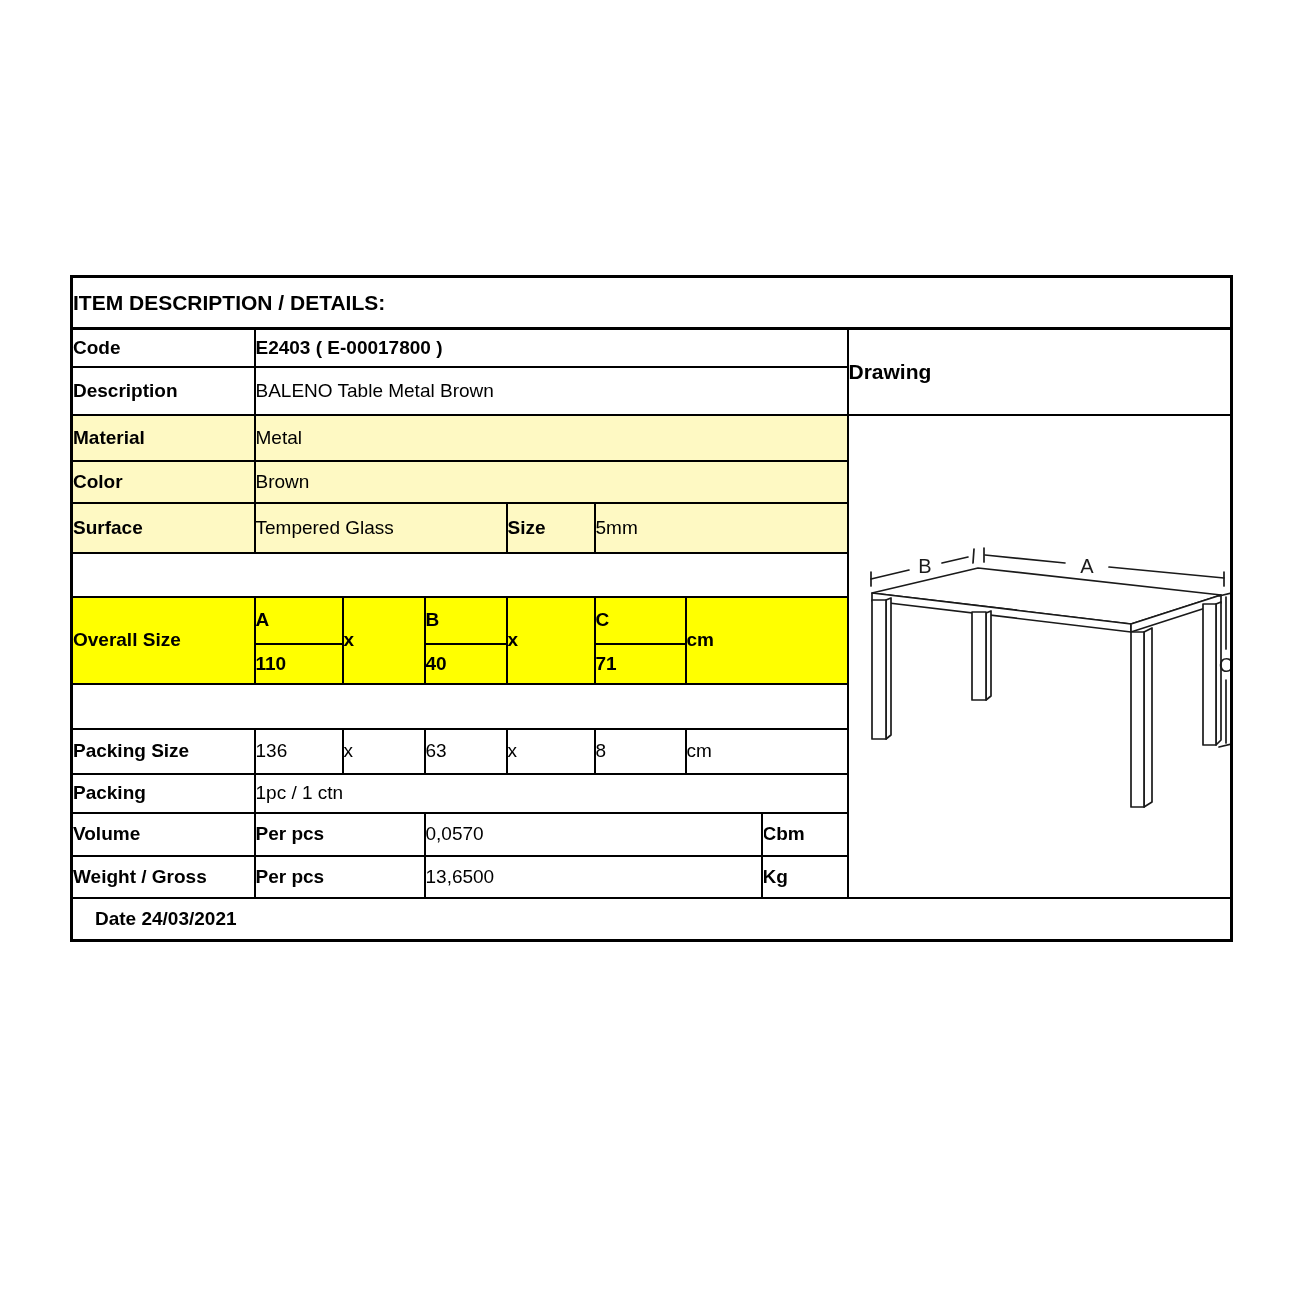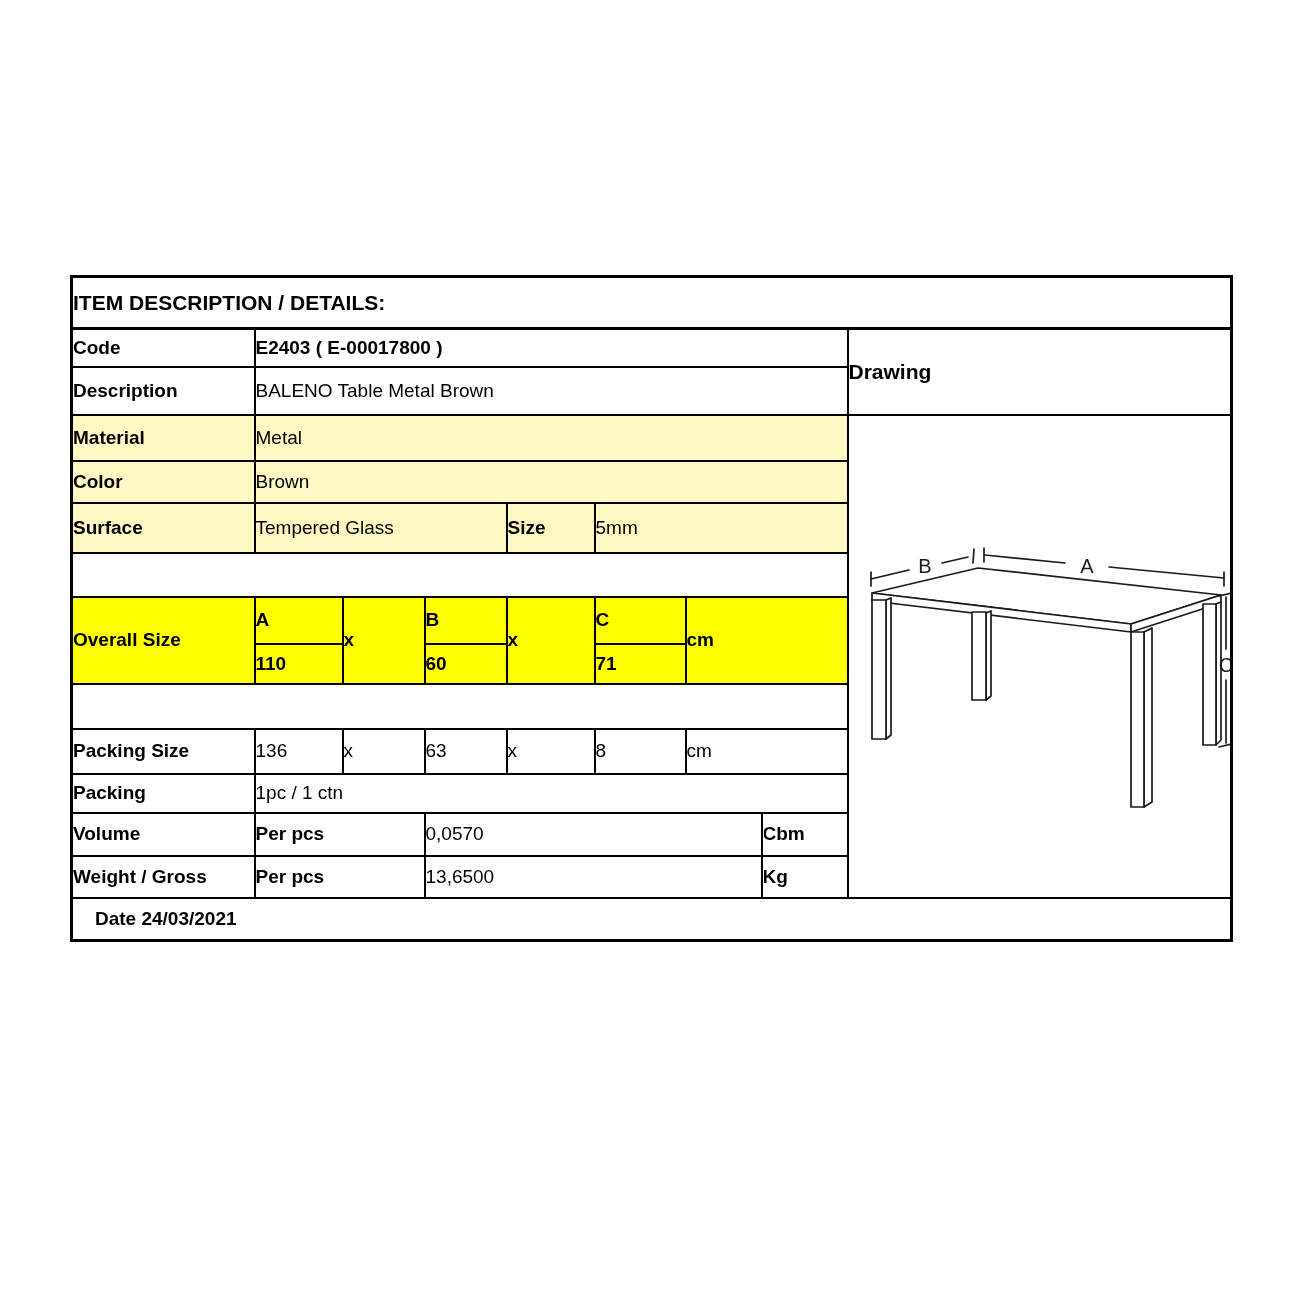--- a/index.html
+++ b/index.html
@@ -125,21 +125,21 @@
       <td rowspan="2">Overall Size</td>
       <td>A</td>
       <td rowspan="2">x</td>
       <td>B</td>
       <td rowspan="2">x</td>
       <td>C</td>
       <td rowspan="2" colspan="2">cm</td>
     </tr>
     <tr class="yellow" style="height:40px">
       <td>110</td>
-      <td>60</td>
+      <td>40</td>
       <td>71</td>
     </tr>
 
     <tr style="height:45px">
       <td colspan="8" class="spacer"></td>
     </tr>
 
     <tr class="thick-top" style="height:45px">
       <td class="lbl">Packing Size</td>
       <td>136</td>

